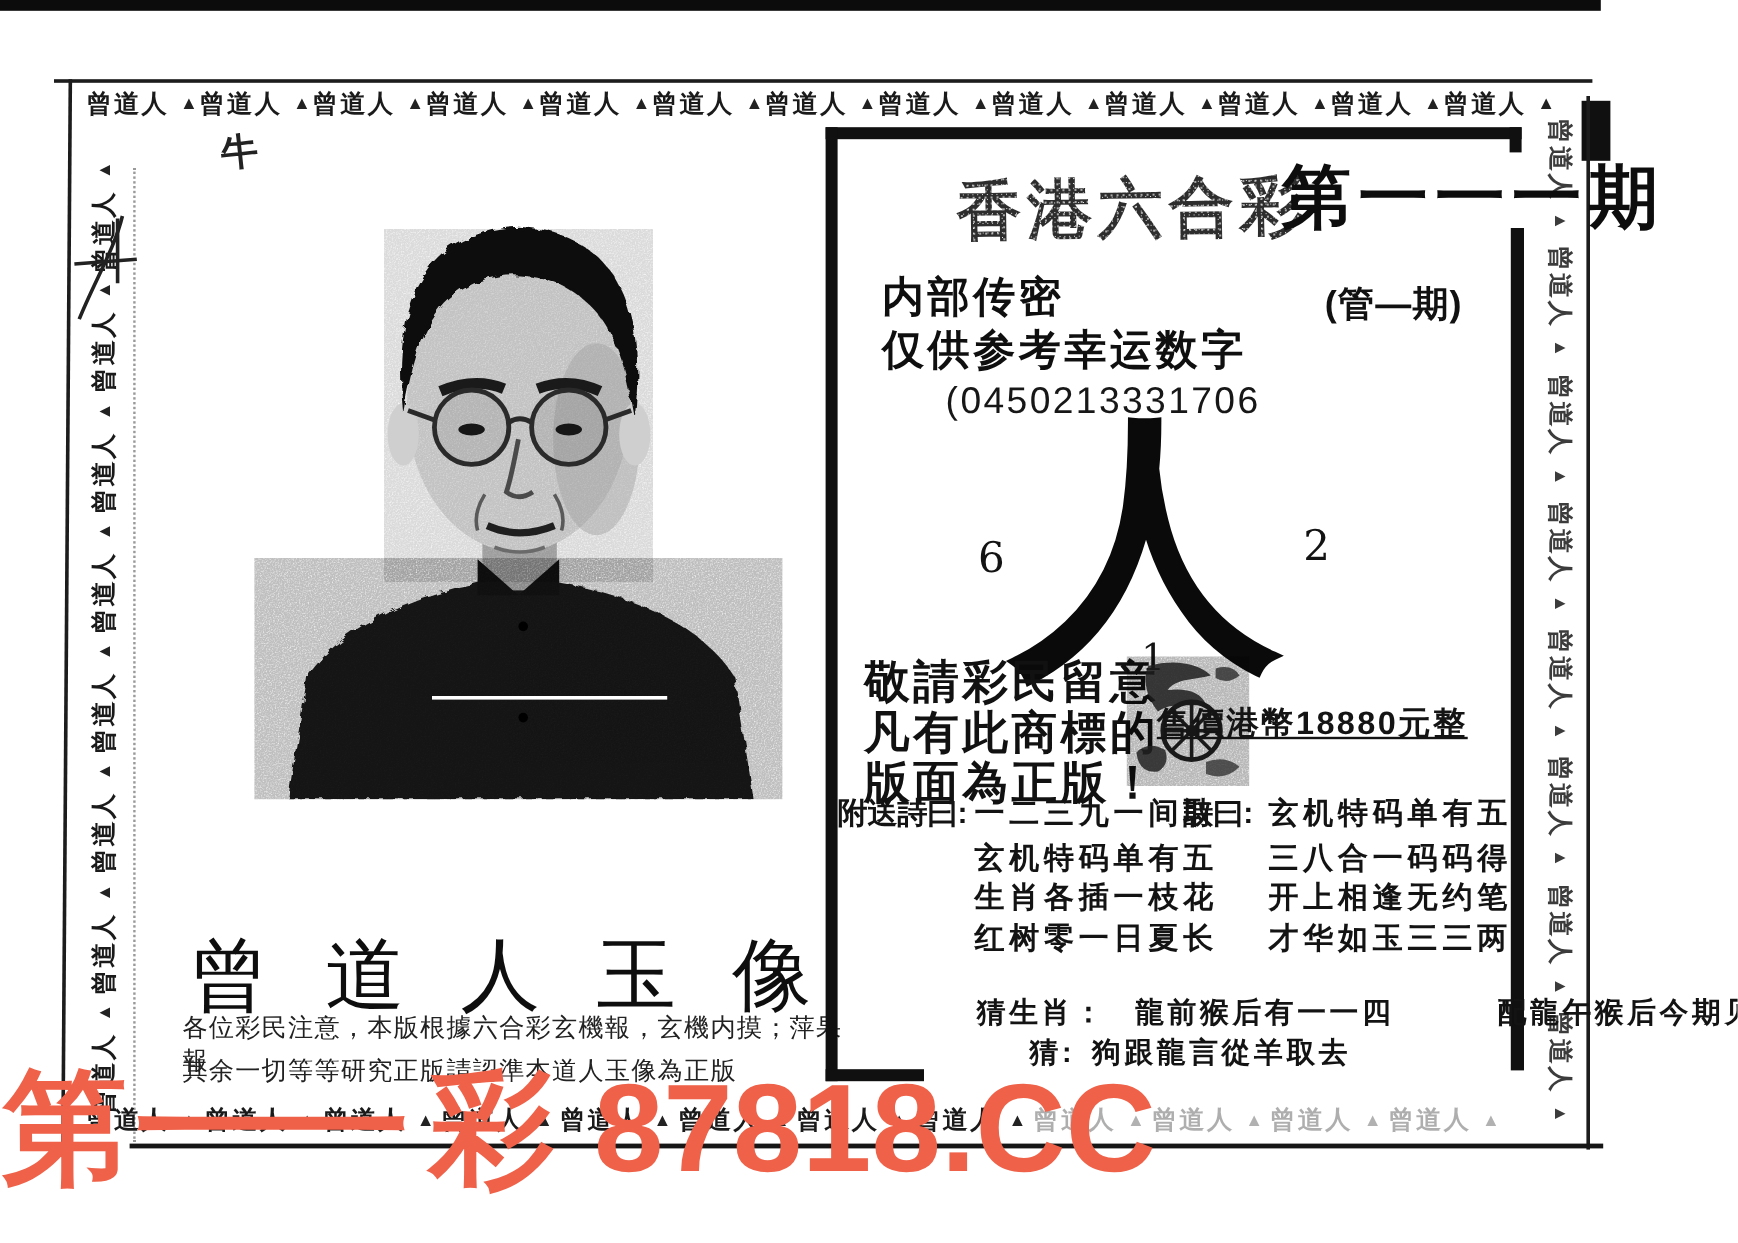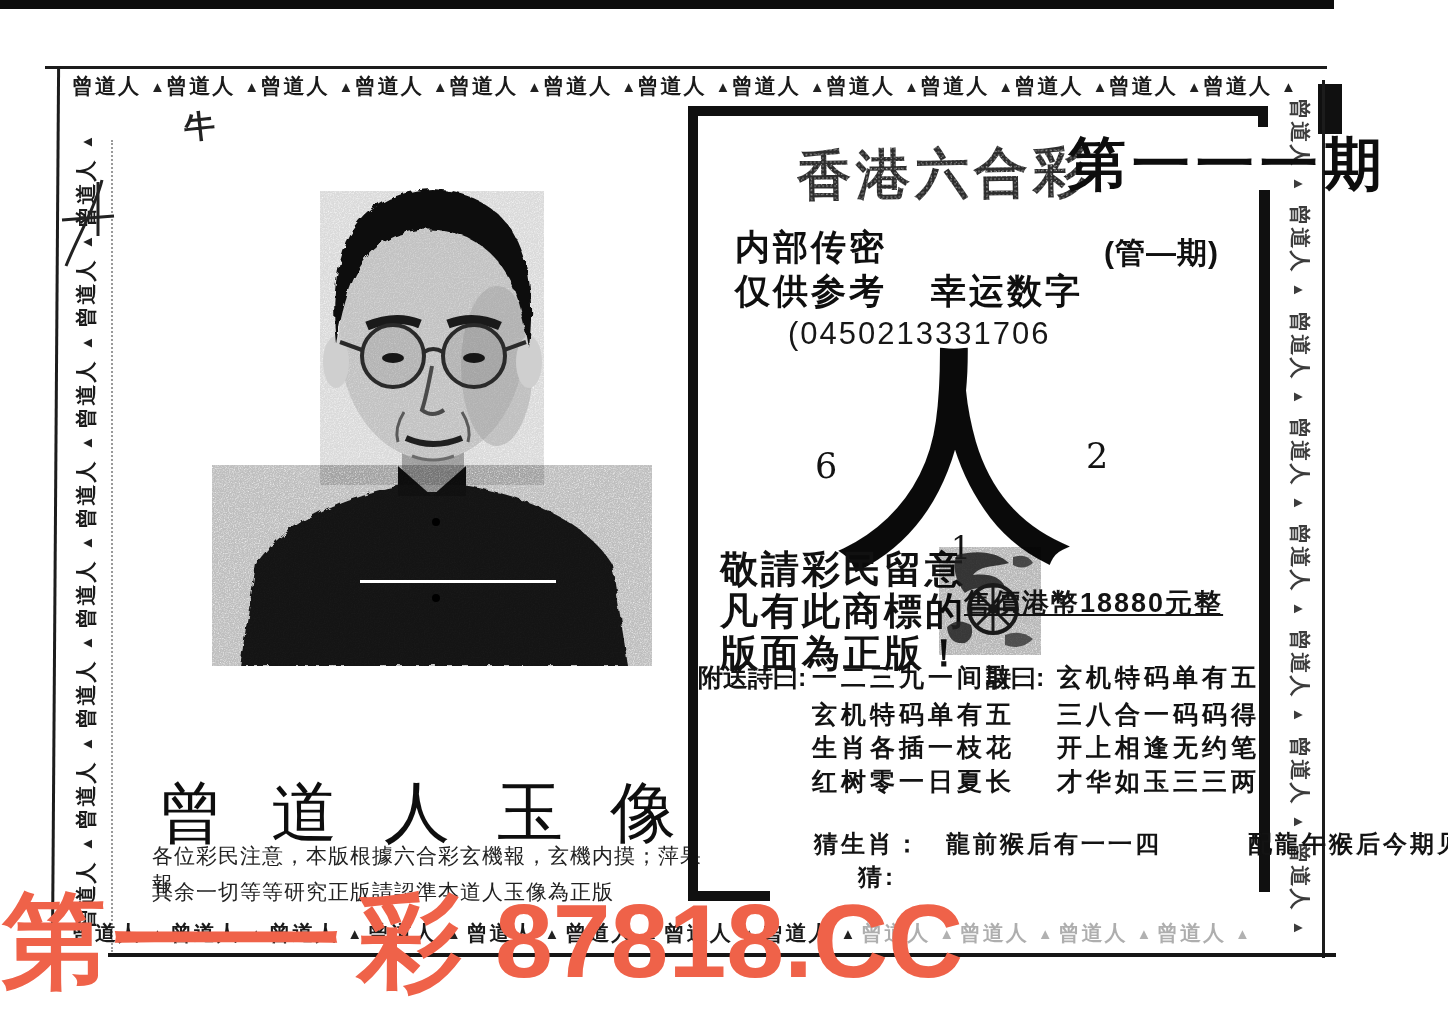--- a/index.html
+++ b/index.html
@@ -57,21 +57,21 @@
     left:797px;top:138px;font-size:54px;font-weight:700;letter-spacing:5px;white-space:nowrap;
     color:#333;
     background:
       radial-gradient(circle, rgba(255,255,255,.95) 22%, transparent 26%) 0 0/4px 4px,
       radial-gradient(circle, rgba(255,255,255,.6) 18%, transparent 24%) 2px 2px/5px 5px,
       #2d2d2d;
     -webkit-background-clip:text;background-clip:text;-webkit-text-fill-color:transparent;
     transform:rotate(-1deg);
   }
   .issue{left:1068px;top:126px;font-size:58px;font-weight:800;letter-spacing:6px;white-space:nowrap;color:#0d0d0d;}
-  .hdr-line{font-size:35px;font-weight:800;letter-spacing:3px;white-space:nowrap;color:#0f0f0f;display:flex;gap:44px;}
+  .hdr-line{font-size:35px;font-weight:800;letter-spacing:3px;white-space:nowrap;color:#0f0f0f;display:flex;}
   .hdr1{left:735px;top:224px;}
   .hdr2{left:735px;top:268px;}
   .issue-note{left:1104px;top:233px;font-size:30px;font-weight:600;letter-spacing:1px;color:#111;}
   .code{left:788px;top:316px;font-size:31px;letter-spacing:2px;color:#171717;}
   .num{font-family:"DejaVu Serif",serif;color:#131313;}
   .num3{left:945px;top:346px;font-size:34px;}
   .num6{left:815px;top:446px;font-size:35px;}
   .num2{left:1086px;top:436px;font-size:35px;}
   .num1{left:951px;top:530px;font-size:31px;}
   .bigchar{
@@ -487,18 +487,19 @@
 
 <div class="abs guess" style="left:814px;top:828px;gap:24px;">
   <span>猜生肖：</span>
   <span>龍前猴后有一一四</span>
   <span style="width:38px;"></span>
   <span>配龍午猴后今期见</span>
 </div>
 <div class="abs guess" style="left:858px;top:861px;">
   <span>猜:</span>
   <span style="width:14px;"></span>
+  <span>狗跟龍言從羊取去</span>
 </div>
 
 <div class="abs watermark" style="color: rgb(239, 98, 73);">
   <span>第</span><span class="wm-dash">一</span><span>彩</span>
   <span class="wm-code">87818.CC</span>
 </div>
 
 </body></html>

